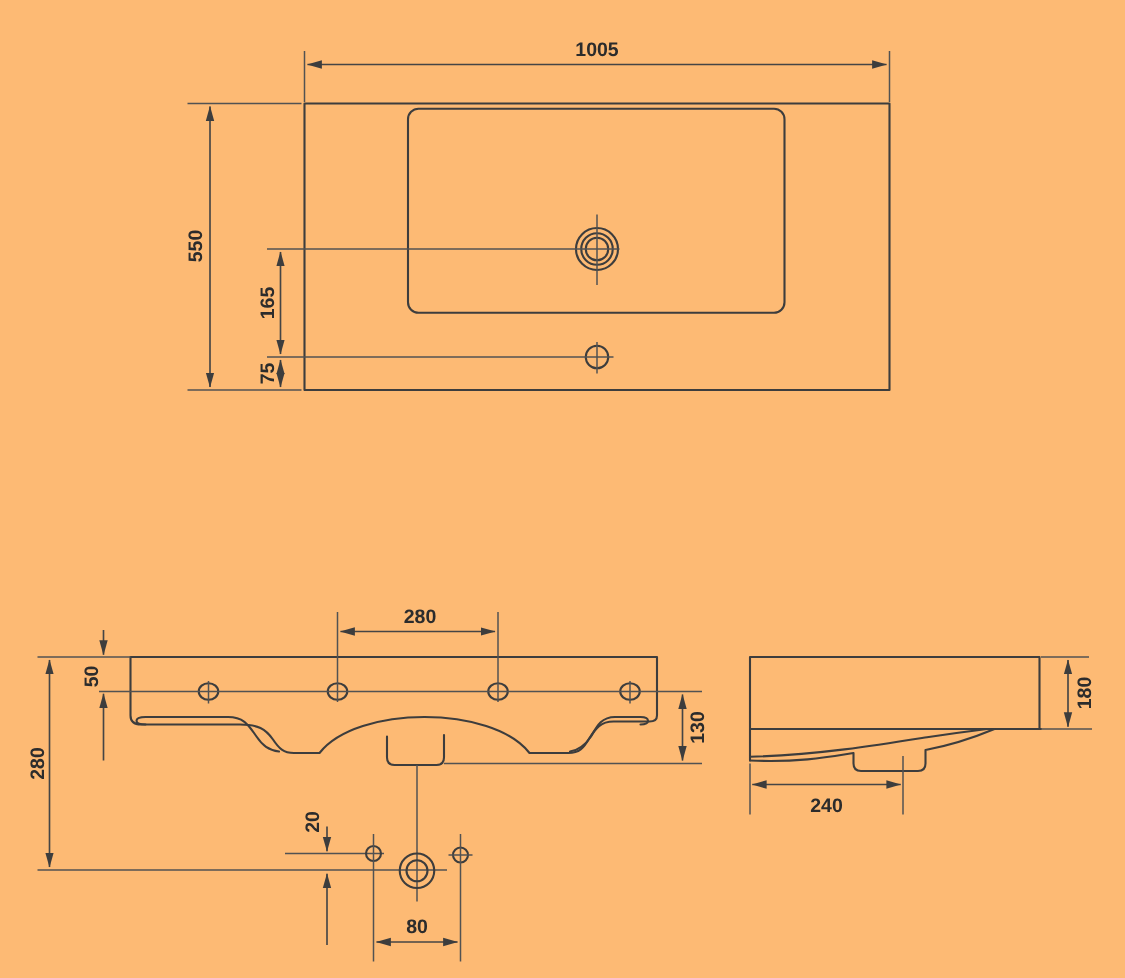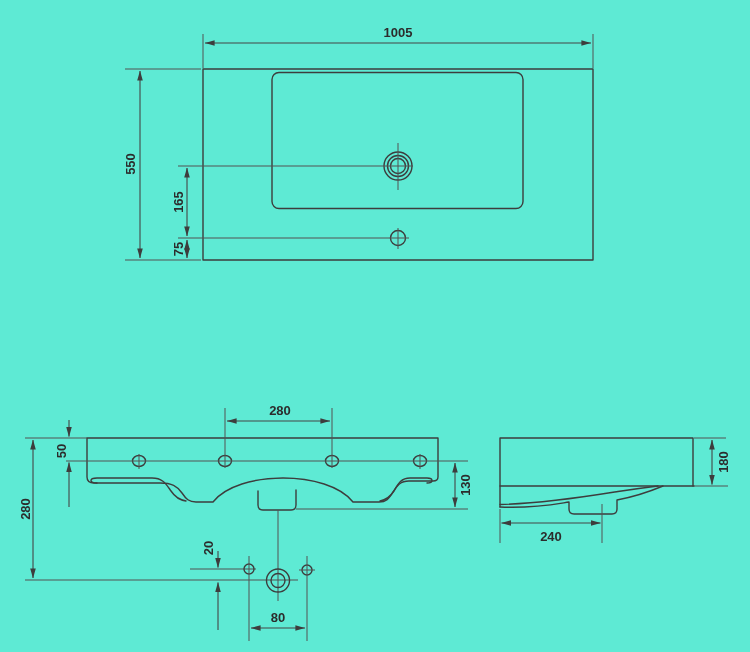--- a/index.html
+++ b/index.html
@@ -1,16 +1,16 @@
 <!DOCTYPE html>
 <html><head>
 <meta charset="utf-8">
 <style>
   html,body{margin:0;padding:0;background:#ffffff;}
-  .canvas{position:relative;width:750px;height:652px;background:#5eead4;overflow:hidden;
+  .canvas{position:relative;width:750px;height:652px;background:#fdba74;overflow:hidden;
           font-family:"Liberation Sans", sans-serif;}
   svg{display:block;}
   .obj{fill:none;stroke:#3d3d3d;stroke-width:1.4;stroke-linecap:round;stroke-linejoin:round;}
   .thin{fill:none;stroke:#525252;stroke-width:1;stroke-linecap:butt;}
   .dim{fill:none;stroke:#454545;stroke-width:1.1;}
   text.dimlabel{font-family:"Liberation Sans", sans-serif;font-size:13px;font-weight:700;
                 fill:#2c2c2c;}
   .arrfill{fill:#3d3d3d;stroke:none;}
 </style>
 </head>

